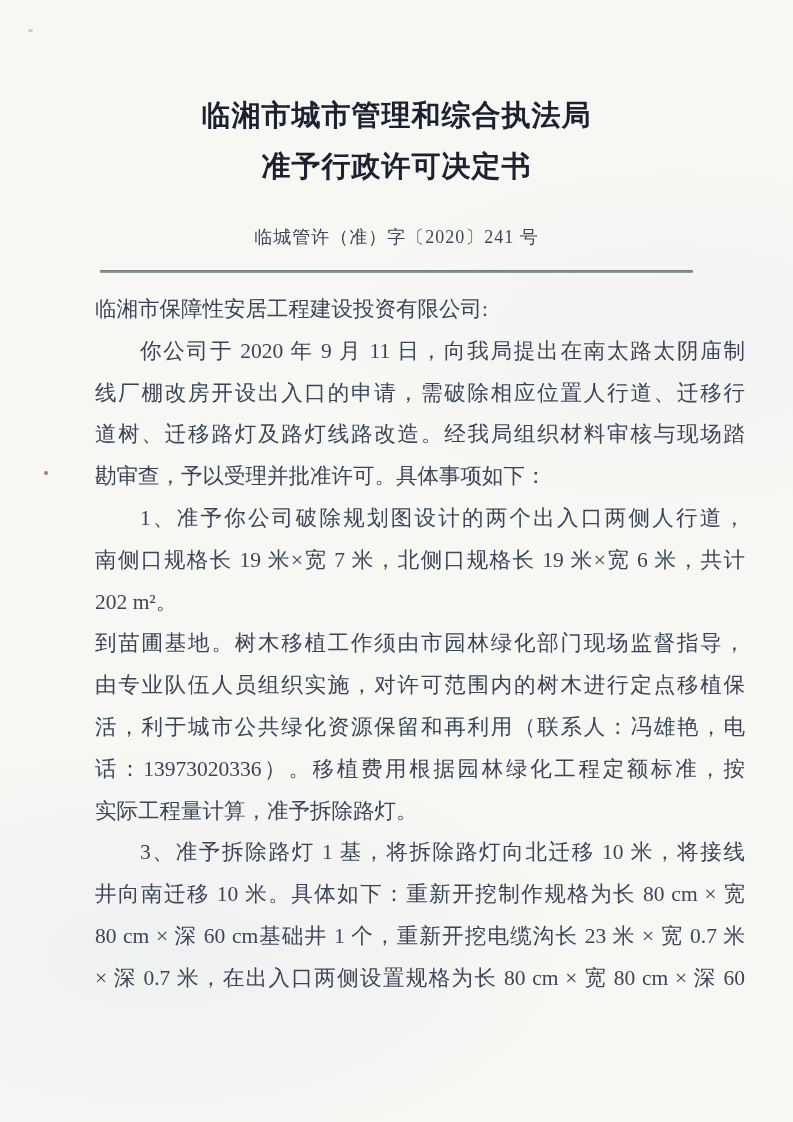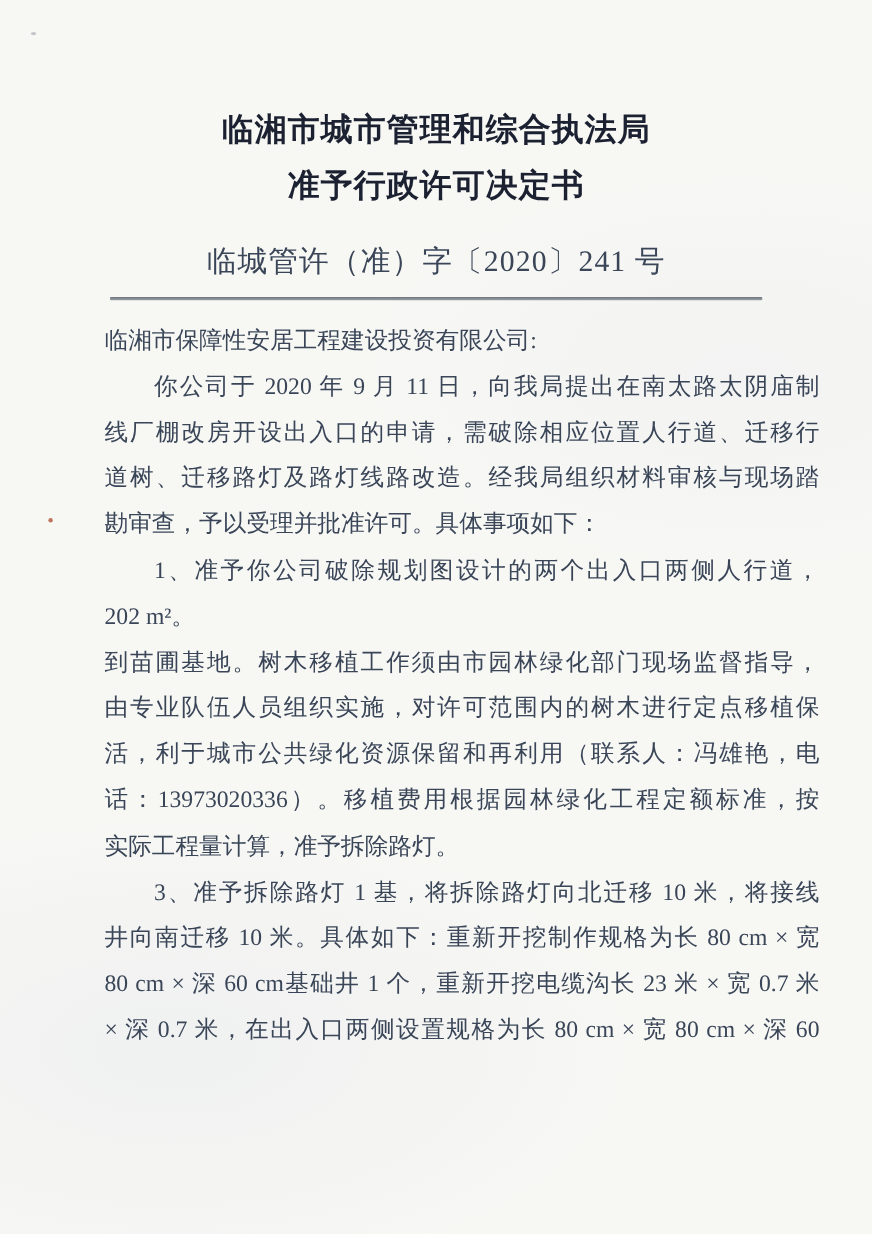--- a/index.html
+++ b/index.html
@@ -16,34 +16,34 @@
       radial-gradient(ellipse 600px 300px at 20% 85%, rgba(233,235,238,0.55), rgba(0,0,0,0) 70%),
       radial-gradient(ellipse 500px 260px at 85% 30%, rgba(238,239,241,0.5), rgba(0,0,0,0) 70%),
       #f7f7f4;
     overflow: hidden;
     box-sizing: border-box;
     padding-top: 101px;
     font-family: "Liberation Serif", "DejaVu Serif", serif;
   }
   .title-line {
     text-align: center;
-    font-family: Liberation Serif, serif;
+    font-family: Liberation Mono, monospace;
     font-weight: 900;
     font-size: 29px;
     line-height: 34px;
     letter-spacing: 1px;
     color: var(--ink-title, #1b2130);
   }
   .title-line + .title-line {
     margin-top: 17px;
   }
   .doc-number {
     margin-top: 37px;
     text-align: center;
-    font-size: 27px;
+    font-size: 18px;
     line-height: 29px;
     letter-spacing: 1px;
     color: var(--ink-body, #3a4658);
   }
   .rule {
     margin: 18px 0 0 100px;
     width: 593px;
     height: 3px;
     background: linear-gradient(to bottom, #6e757c, #9aa1a7);
     border-radius: 1px;
@@ -113,20 +113,21 @@
     <div class="salutation">临湘市保障性安居工程建设投资有限公司:</div>
     <div id="paragraphs">
         <div>
           <div class="bline indent">你公司于 2020 年 9 月 11 日，向我局提出在南太路太阴庙制</div>
           <div class="bline">线厂棚改房开设出入口的申请，需破除相应位置人行道、迁移行</div>
           <div class="bline">道树、迁移路灯及路灯线路改造。经我局组织材料审核与现场踏</div>
           <div class="bline para-end">勘审查，予以受理并批准许可。具体事项如下：</div>
         </div>
         <div>
           <div class="bline indent">1、准予你公司破除规划图设计的两个出入口两侧人行道，</div>
+          <div class="bline">南侧口规格长 19 米×宽 7 米，北侧口规格长 19 米×宽 6 米，共计</div>
           <div class="bline para-end">202 m²。</div>
         </div>
         <div>
           <div class="bline">到苗圃基地。树木移植工作须由市园林绿化部门现场监督指导，</div>
           <div class="bline">由专业队伍人员组织实施，对许可范围内的树木进行定点移植保</div>
           <div class="bline">活，利于城市公共绿化资源保留和再利用（联系人：冯雄艳，电</div>
           <div class="bline">话：13973020336）。移植费用根据园林绿化工程定额标准，按</div>
           <div class="bline para-end">实际工程量计算，准予拆除路灯。</div>
         </div>
         <div>

